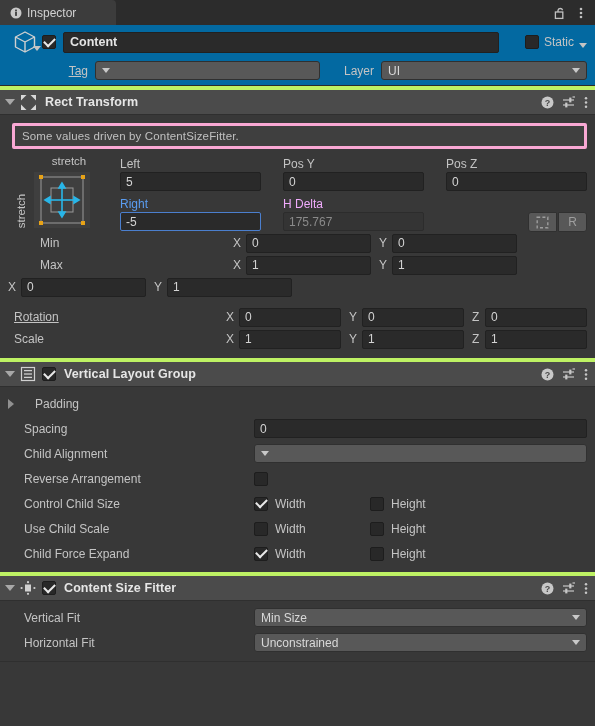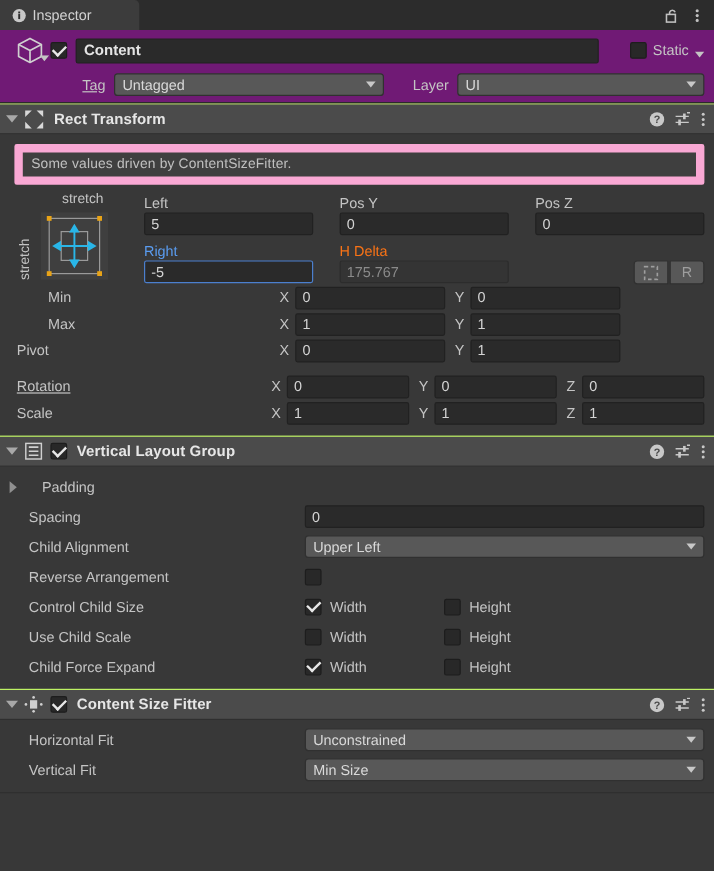--- a/index.html
+++ b/index.html
@@ -32,21 +32,21 @@
   }
   .tab-spacer { flex: 1; }
   .tabbar-right {
     display: flex; align-items: center; gap: 2px;
     padding-right: 7px;
   }
   .icon { display: inline-block; line-height: 0; }
 
   
   .go-header {
-    background: #701a75;
+    background: #0369a1;
     border-bottom: 1px solid #2b2b2b;
     padding: 5px 8px 7px 8px;
     position: relative;
     height: 61px;
     box-sizing: border-box;
   }
   .go-row1 { display: flex; align-items: center; height: 24px; }
   .go-icon { width: 34px; display: flex; align-items: center; justify-content: center; position: relative;}
   .go-icon .caret { position: absolute; right: 1px; bottom: 0px; }
   .cb {
@@ -81,55 +81,55 @@
     padding: 0 4px 0 6px; color: #d9d9d9; font-size: 12px;
     box-sizing: border-box; position: relative;
   }
   .dropdown .dd-text { flex: 1; overflow: hidden; white-space: nowrap; }
   .dd-arrow { width: 0; height: 0; border-left: 4px solid transparent;
     border-right: 4px solid transparent; border-top: 5px solid #c8c8c8; margin-right: 2px;}
 
   
   .comp-header {
     height: 24px; background: #4b4b4b;
-    border-top: 1px solid #bef264; border-bottom: 1px solid #2f2f2f;
+    border-top: 4px solid #bef264; border-bottom: 1px solid #2f2f2f;
     display: flex; align-items: center; padding: 0 7px 0 5px;
   }
   .comp-title { font-size: 12.5px; font-weight: bold; color: #e6e6e6; margin-left: 8px; letter-spacing: .1px;}
   .comp-hdr-right { margin-left: auto; display: flex; align-items: center; gap: 8px; }
   .foldout {
     width: 0; height: 0; border-left: 5px solid transparent;
     border-right: 5px solid transparent; border-top: 6px solid #a8a8a8;
     margin-right: 3px; flex: 0 0 auto;
   }
   .foldout.collapsed {
     border-top: 5px solid transparent; border-bottom: 5px solid transparent;
     border-left: 6px solid #909090; border-right: 0;
   }
   .comp-body { background: #383838; padding: 5px 8px 8px 8px; }
 
   .helpbox {
-    background: #3f3f3f; border: 7px solid #f9a8d4; border-radius: 2px;
+    background: #3f3f3f; border: 3px solid #f9a8d4; border-radius: 2px;
     color: #c0c0c0; font-size: 11.5px; padding: 4px 7px; margin: 3px 0 6px 4px;
     letter-spacing: .15px;
   }
 
   
   .row { display: flex; align-items: center; height: 22px; }
   .row-label { color: #c4c4c4; font-size: 12px; }
   .field {
     background: #2a2a2a; border: 1px solid #212121; border-radius: 2px;
     height: 19px; color: #d4d4d4; font-size: 12px;
     display: flex; align-items: center; padding: 0 5px; box-sizing: border-box;
   }
   .field.focused { border-color: #4b7fce; background: #2a2a2a; }
   .field.disabled { color: #8a8a8a; background: #343434; border-color: #2c2c2c; }
   .col-label { font-size: 12px; color: #c4c4c4; }
   .col-label.blue { color: #5a9cf0; }
-  .col-label.dim { color: #f97316; }
+  .col-label.dim { color: #f0abfc; }
 
   
   .rt-grid { display: flex; }
   .rt-anchorbox { width: 112px; flex: 0 0 112px; position: relative; }
   .rt-fields { flex: 1; }
   .rt-frow { display: flex; gap: 22px; }
   .rt-cell { flex: 1; }
   .rt-cell .cl { height: 17px; display: flex; align-items: center; }
   .rt-cell .field { width: 100%; }
 
@@ -218,21 +218,20 @@
         <span class="icon">
           <svg width="8" height="6" viewBox="0 0 8 6">
               <path d="M0 0 L8 0 L4 5 Z" fill="#c4c4c4"></path>
             </svg>
         </span>
       </div>
     </div>
     <div class="go-row2">
       <span class="lbl-tag">Tag</span>
       <div class="dropdown" style="width:225px;">
-        <span class="dd-text">Untagged</span>
         <span class="dd-arrow"></span>
       </div>
       <span class="lbl-layer">Layer</span>
       <div class="dropdown" style="flex:1;">
         <span class="dd-text">UI</span>
         <span class="dd-arrow"></span>
       </div>
     </div>
   </div>
 
@@ -385,21 +384,20 @@
       <div class="field" style="width:125px;">
           <span>1</span>
         </div>
       <span class="axis-lbl" style="margin-left:8px;">Y</span>
       <div class="field" style="width:125px;">
           <span>1</span>
         </div>
     </div>
 
     <div class="row">
-      <span class="row-label" style="width:225px; padding-left:6px; box-sizing:border-box;">Pivot</span>
       <span class="axis-lbl">X</span>
       <div class="field" style="width:125px;">
           <span>0</span>
         </div>
       <span class="axis-lbl" style="margin-left:8px;">Y</span>
       <div class="field" style="width:125px;">
           <span>1</span>
         </div>
     </div>
 
@@ -488,21 +486,20 @@
         <div class="field" style="flex:1;">
             <span>0</span>
           </div>
       </span>
     </div>
 
     <div class="vl-row">
       <span class="vl-label" style="padding-left:16px;">Child Alignment</span>
       <span class="vl-ctrl">
         <div class="dropdown" style="flex:1;">
-          <span class="dd-text">Upper Left</span>
           <span class="dd-arrow"></span>
         </div>
       </span>
     </div>
 
     <div class="vl-row">
       <span class="vl-label" style="padding-left:16px;">Reverse Arrangement</span>
       <span class="vl-ctrl">
         <div class="cb"></div>
       </span>
@@ -585,33 +582,33 @@
             <circle cx="2" cy="2.2" r="1.25" fill="#c8c8c8"></circle>
             <circle cx="2" cy="6.5" r="1.25" fill="#c8c8c8"></circle>
             <circle cx="2" cy="10.8" r="1.25" fill="#c8c8c8"></circle>
           </svg>
       </span>
     </span>
   </div>
 
   <div class="comp-body" style="padding:4px 8px 6px 8px;">
     <div class="vl-row">
+      <span class="vl-label" style="padding-left:16px;">Vertical Fit</span>
+      <span class="vl-ctrl">
+        <div class="dropdown" style="flex:1;">
+          <span class="dd-text">Min Size</span>
+          <span class="dd-arrow"></span>
+        </div>
+      </span>
+    </div>
+    <div class="vl-row">
       <span class="vl-label" style="padding-left:16px;">Horizontal Fit</span>
       <span class="vl-ctrl">
         <div class="dropdown" style="flex:1;">
           <span class="dd-text">Unconstrained</span>
           <span class="dd-arrow"></span>
         </div>
       </span>
     </div>
-    <div class="vl-row">
-      <span class="vl-label" style="padding-left:16px;">Vertical Fit</span>
-      <span class="vl-ctrl">
-        <div class="dropdown" style="flex:1;">
-          <span class="dd-text">Min Size</span>
-          <span class="dd-arrow"></span>
-        </div>
-      </span>
-    </div>
   </div>
 
   <div class="sep"></div>
 </div>
 
 </body></html>

